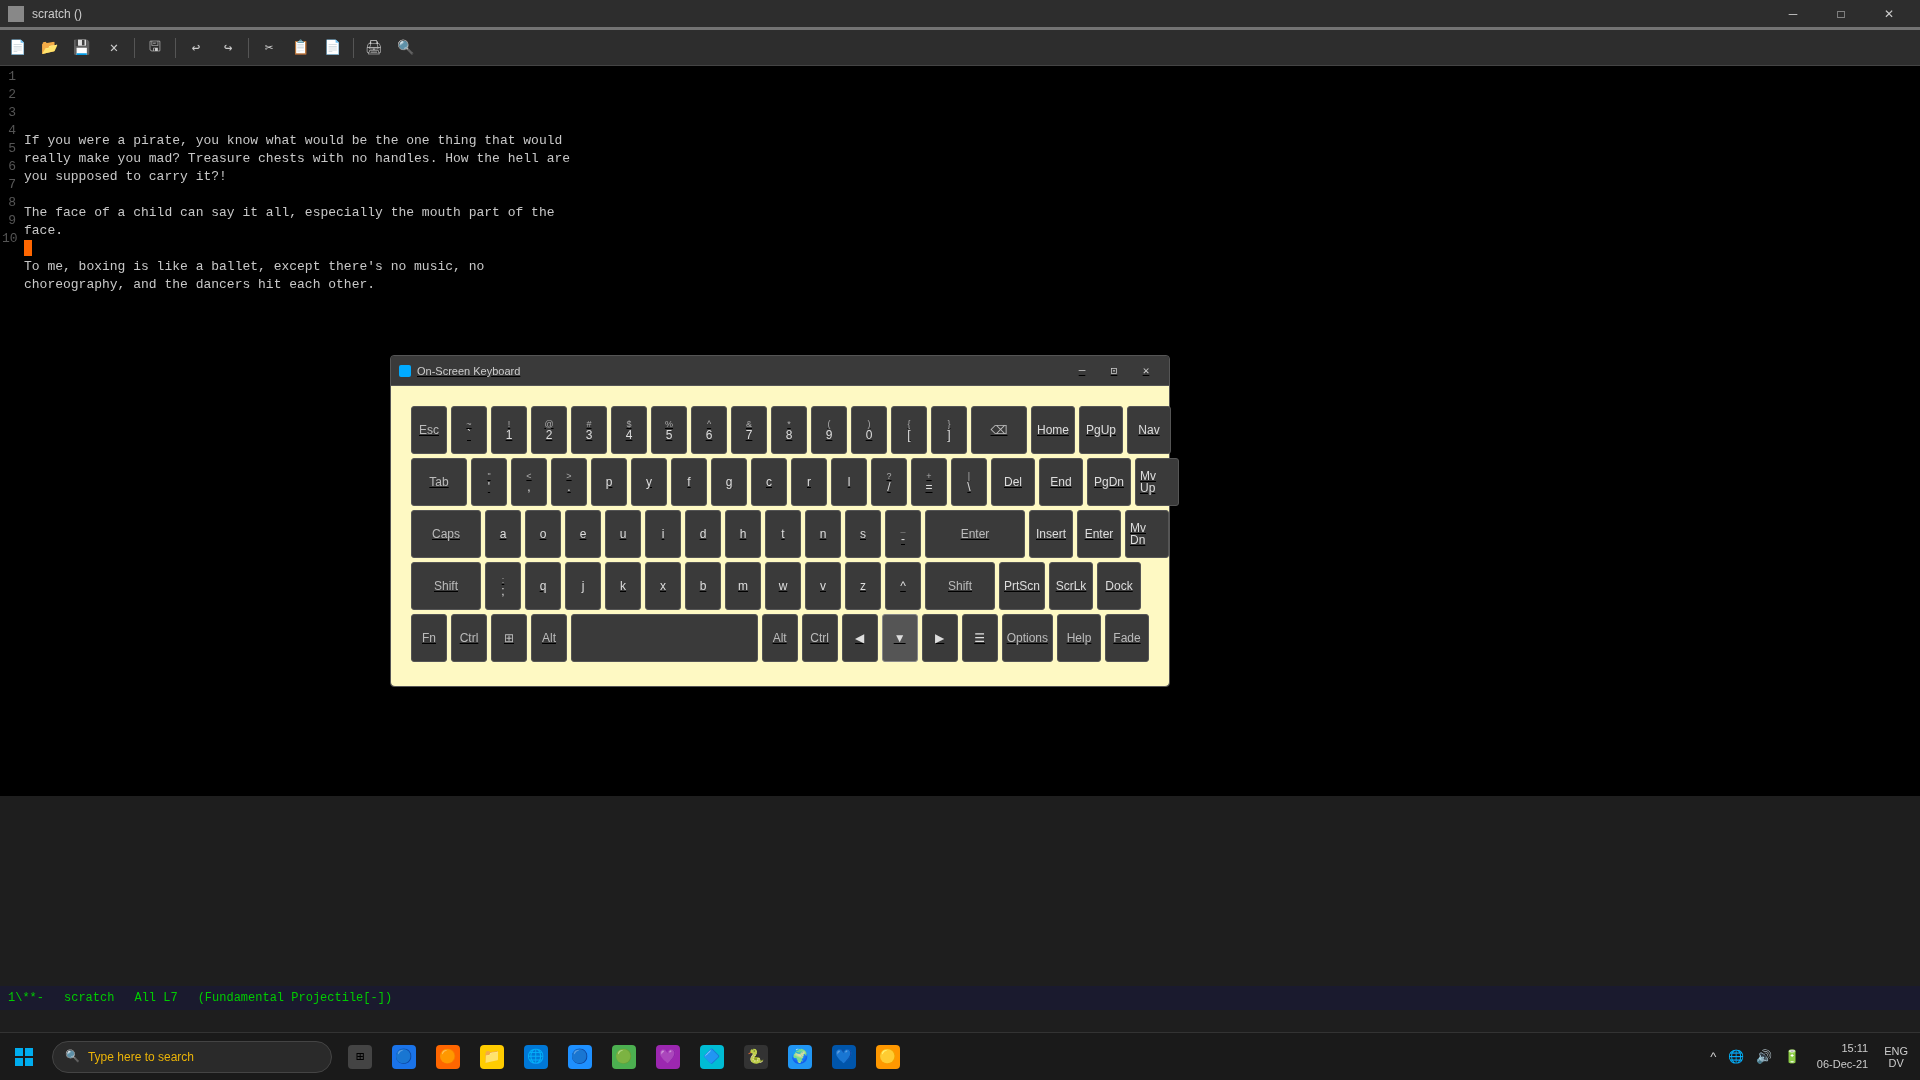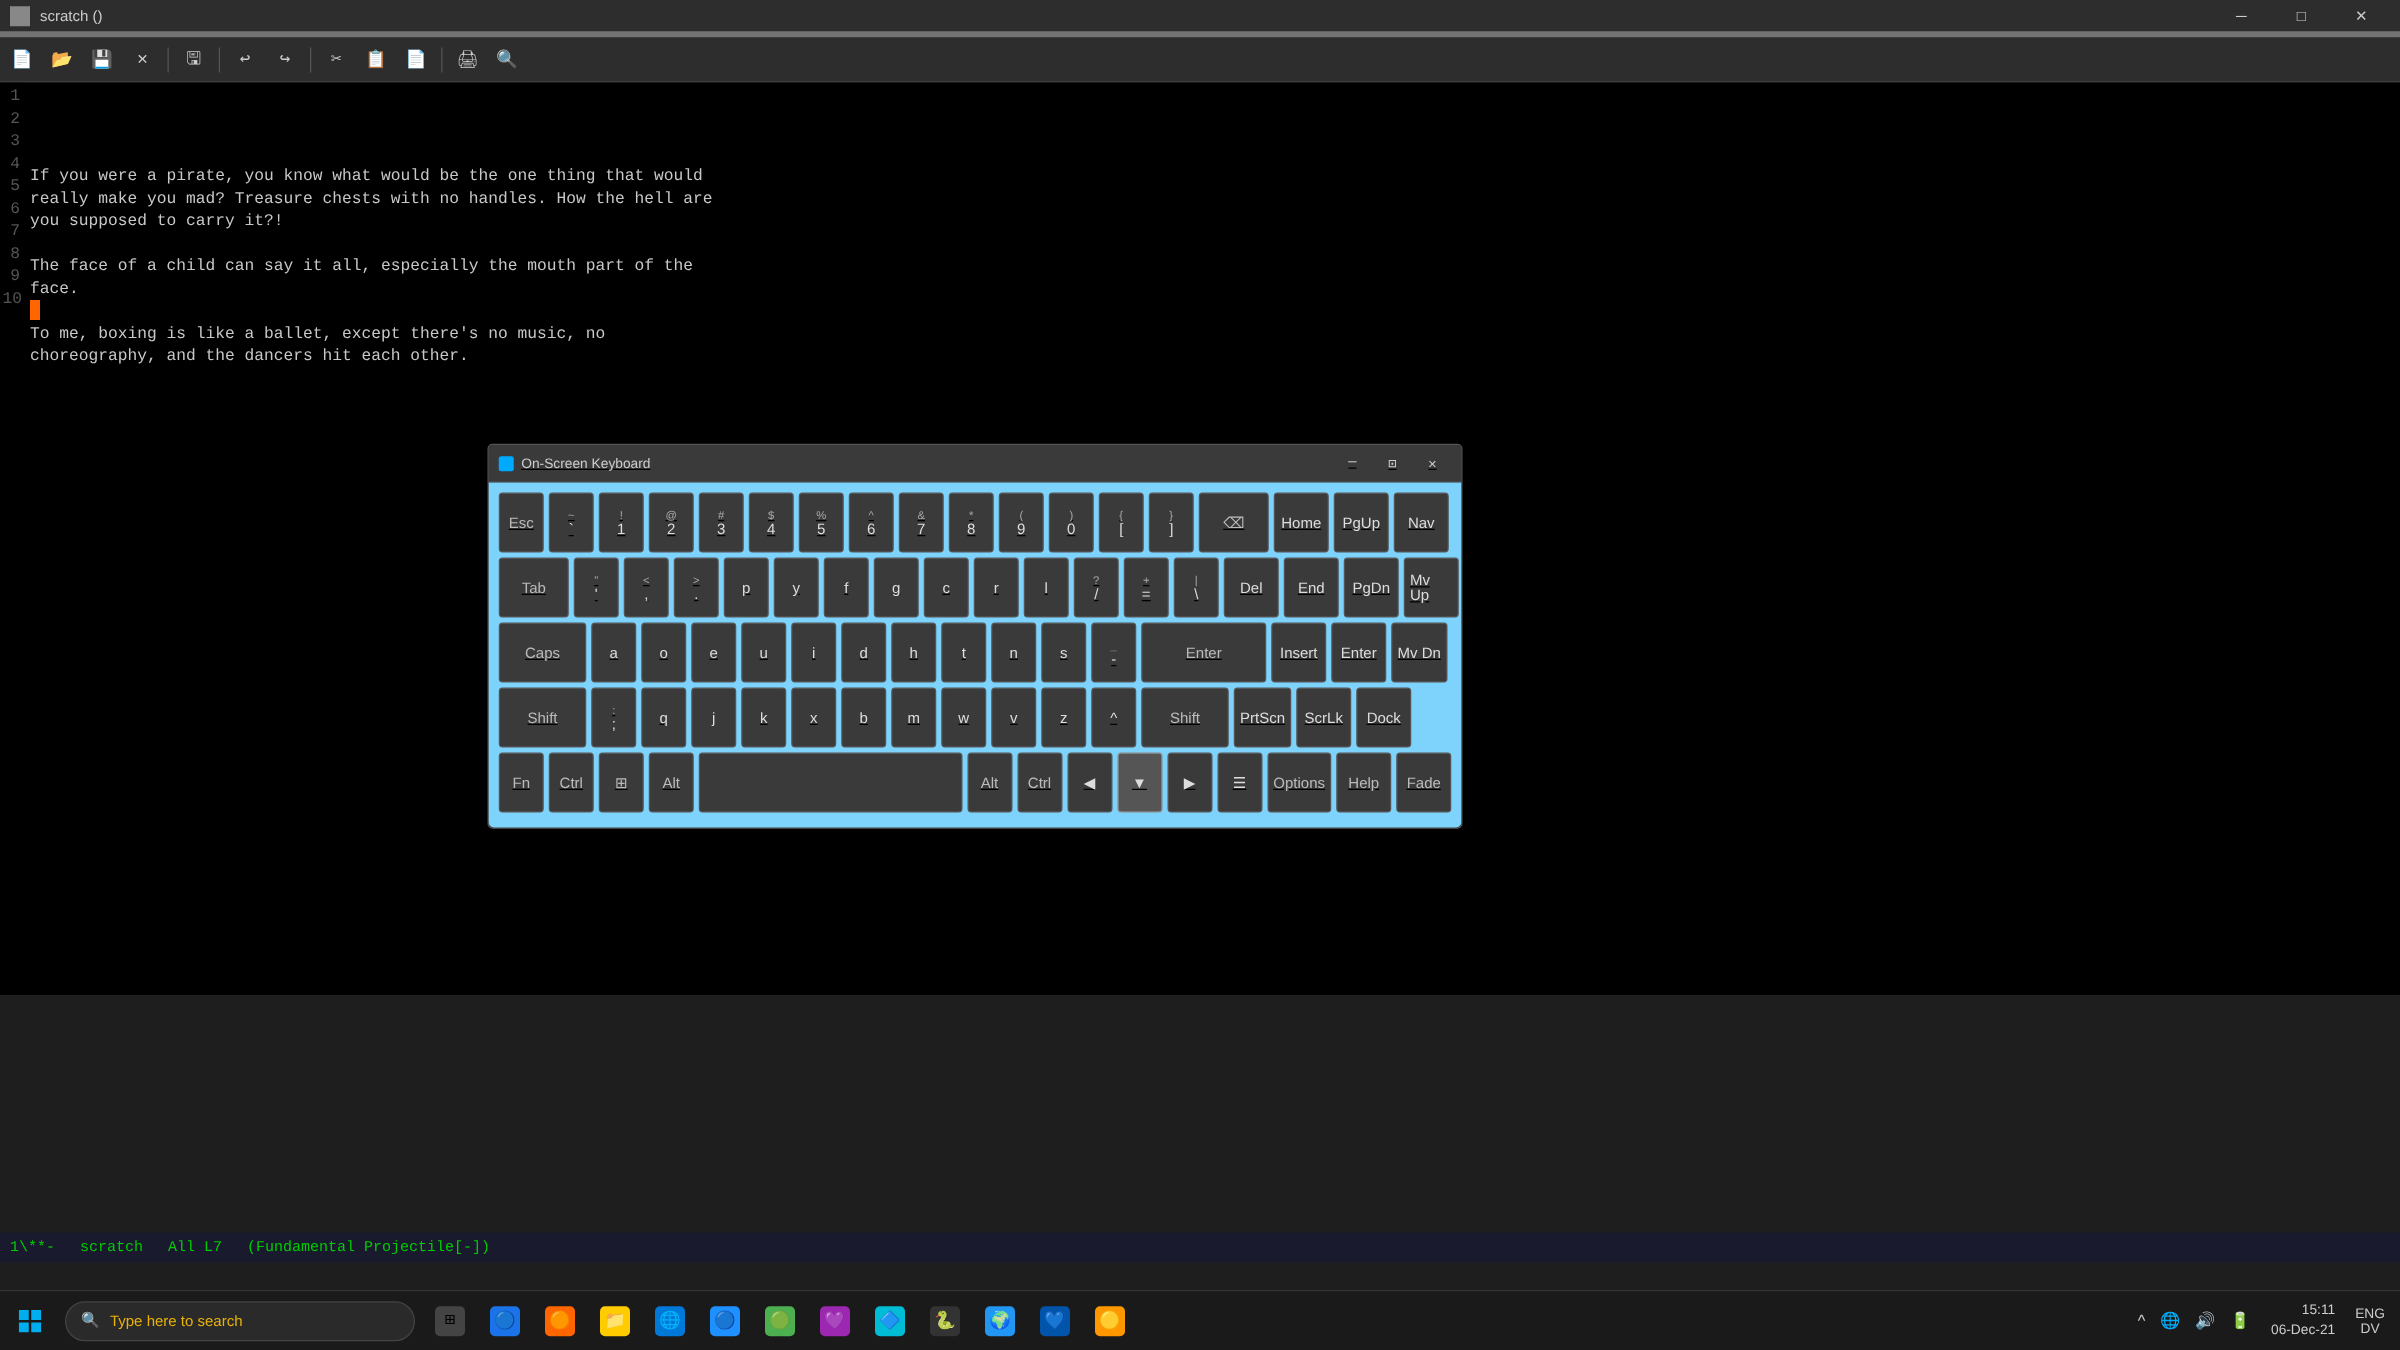--- a/index.html
+++ b/index.html
@@ -2,21 +2,21 @@
 <html><head>
   <meta charset="utf-8">
   <style>
     * { margin: 0; padding: 0; box-sizing: border-box; }
     body { width: 1920px; height: 1080px; overflow: hidden; background: #1e1e1e; font-family: 'Courier New', monospace; }
 
     
     #title-bar {
       display: flex; align-items: center; justify-content: space-between;
       background: #2d2d2d; height: 30px; padding: 0 8px;
-      border-bottom: 5px solid #737373;
+      border-bottom: 3px solid #737373;
     }
     #title-bar-left { display: flex; align-items: center; gap: 8px; }
     #title-bar-icon { width: 16px; height: 16px; background: #888; }
     #title-bar-title { color: #ccc; font-size: 12px; font-family: 'Segoe UI', sans-serif; }
     #title-bar-controls { display: flex; gap: 2px; }
     .tb-btn { width: 46px; height: 30px; display: flex; align-items: center; justify-content: center; color: #ccc; font-size: 12px; cursor: pointer; font-family: 'Segoe UI', sans-serif; }
 
     
     #toolbar {
       display: flex; align-items: center; gap: 4px;
@@ -64,21 +64,21 @@
       display: flex; align-items: center; justify-content: space-between;
       background: #3a3a3a; height: 30px; padding: 0 8px; border-radius: 4px 4px 0 0;
       border-bottom: 1px solid #555;
     }
     #osk-title-left { display: flex; align-items: center; gap: 6px; }
     #osk-icon { width: 12px; height: 12px; background: #00aaff; border-radius: 2px; }
     #osk-title-text { color: #ccc; font-size: 11px; font-family: 'Segoe UI', sans-serif; }
     #osk-controls { display: flex; gap: 2px; }
     .osk-btn { width: 30px; height: 24px; display: flex; align-items: center; justify-content: center; color: #ccc; font-size: 11px; cursor: pointer; border-radius: 2px; }
 
-    #osk-body { padding: 8px; background: #7dd3fc; border-radius: 0 0 4px 4px; }
+    #osk-body { padding: 20px; background: #fef9c3; border-radius: 0 0 4px 4px; }
     .key-row { display: flex; gap: 4px; margin-bottom: 4px; }
     .key {
       display: flex; flex-direction: column; align-items: center; justify-content: center;
       background: #3a3a3a; border: 1px solid #555; border-radius: 3px;
       color: #ddd; font-size: 11px; cursor: pointer; min-width: 36px; height: 48px;
       padding: 2px 4px; font-family: 'Segoe UI', sans-serif;
       user-select: none; transition: background 0.1s;
     }
     .key-top { font-size: 9px; color: #aaa; line-height: 1; }
     .key-main { font-size: 12px; line-height: 1; }

